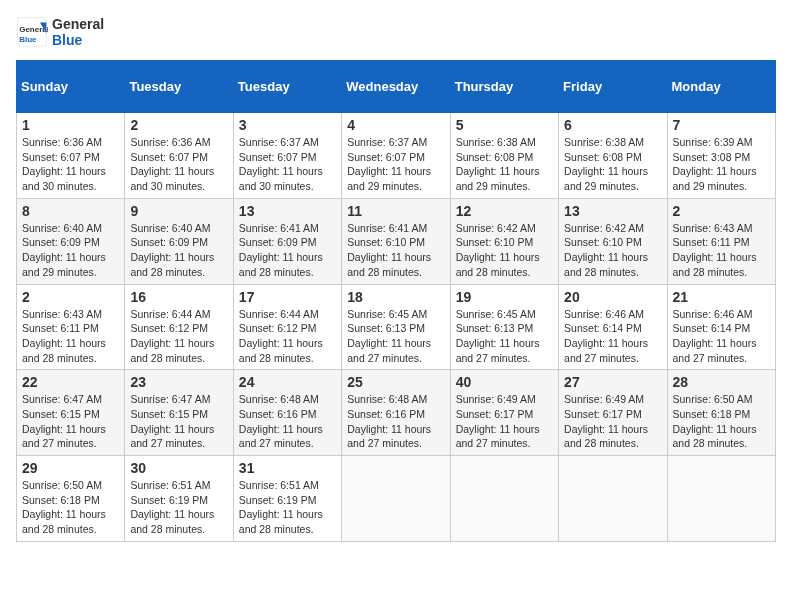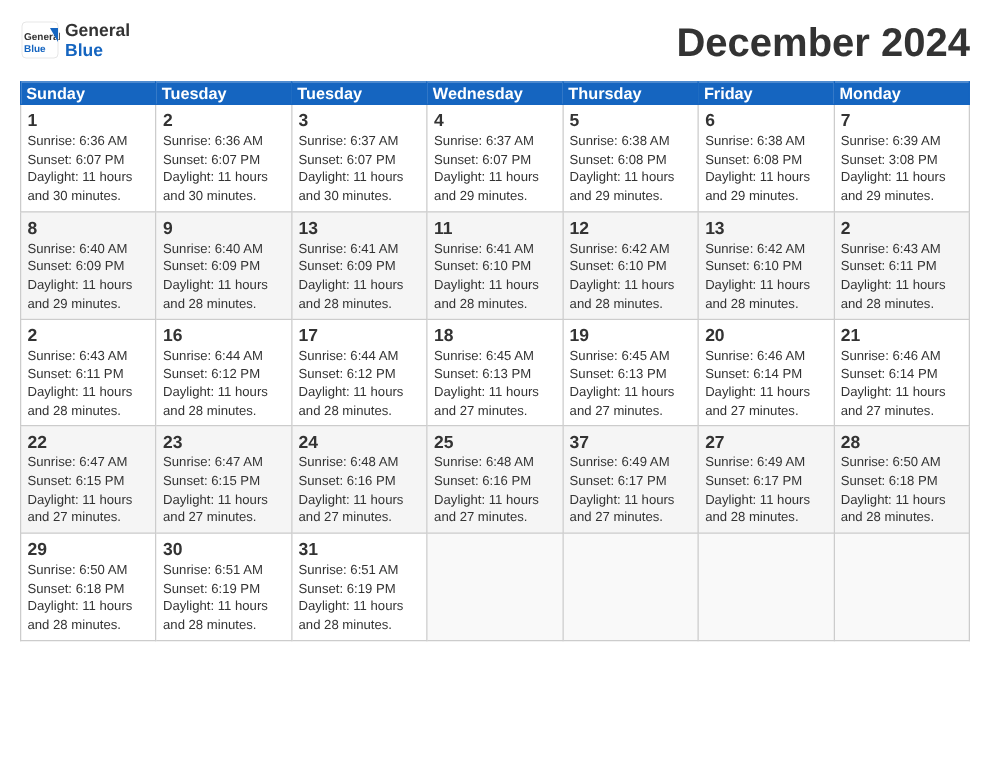--- a/index.html
+++ b/index.html
@@ -38,21 +38,21 @@
       color: #555;
     }
     table {
       width: 100%;
       border-collapse: collapse;
       font-size: 11px;
     }
     thead tr th {
       background-color: #1565c0;
       color: #fff;
-      padding: 1px 4px;
+      padding: 18px 4px;
       text-align: left;
       font-size: 13px;
       font-weight: bold;
       border: 1px solid #1565c0;
     }
     tbody tr td {
       border: 1px solid #ccc;
       padding: 4px 5px;
       vertical-align: top;
       width: calc(100%/7);
@@ -88,21 +88,20 @@
       <text x="4" y="20" font-size="10" font-weight="bold" fill="#333">General</text>
       <text x="4" y="32" font-size="10" font-weight="bold" fill="#1565c0">Blue</text>
       <polygon points="30,8 38,8 38,22" fill="#1565c0"></polygon>
     </svg>
     <div>
       <div style="font-size:14px;font-weight:bold;color:#333;">General</div>
       <div style="font-size:14px;font-weight:bold;color:#1565c0;">Blue</div>
     </div>
   </div>
   <div class="title-block">
-    <div class="month-title">December 2024</div>
   </div>
 </div>
 
 <table>
   <thead>
     <tr id="thead-row">
         <th>Sunday</th>
         <th>Tuesday</th>
         <th>Tuesday</th>
         <th>Wednesday</th>
@@ -288,21 +287,21 @@
 and 27 minutes.</div>
         </td>
         <td>
           <span class="day-num">25</span>
           <div class="day-info" style="white-space: pre-line;">Sunrise: 6:48 AM
 Sunset: 6:16 PM
 Daylight: 11 hours
 and 27 minutes.</div>
         </td>
         <td>
-          <span class="day-num">37</span>
+          <span class="day-num">40</span>
           <div class="day-info" style="white-space: pre-line;">Sunrise: 6:49 AM
 Sunset: 6:17 PM
 Daylight: 11 hours
 and 27 minutes.</div>
         </td>
         <td>
           <span class="day-num">27</span>
           <div class="day-info" style="white-space: pre-line;">Sunrise: 6:49 AM
 Sunset: 6:17 PM
 Daylight: 11 hours

